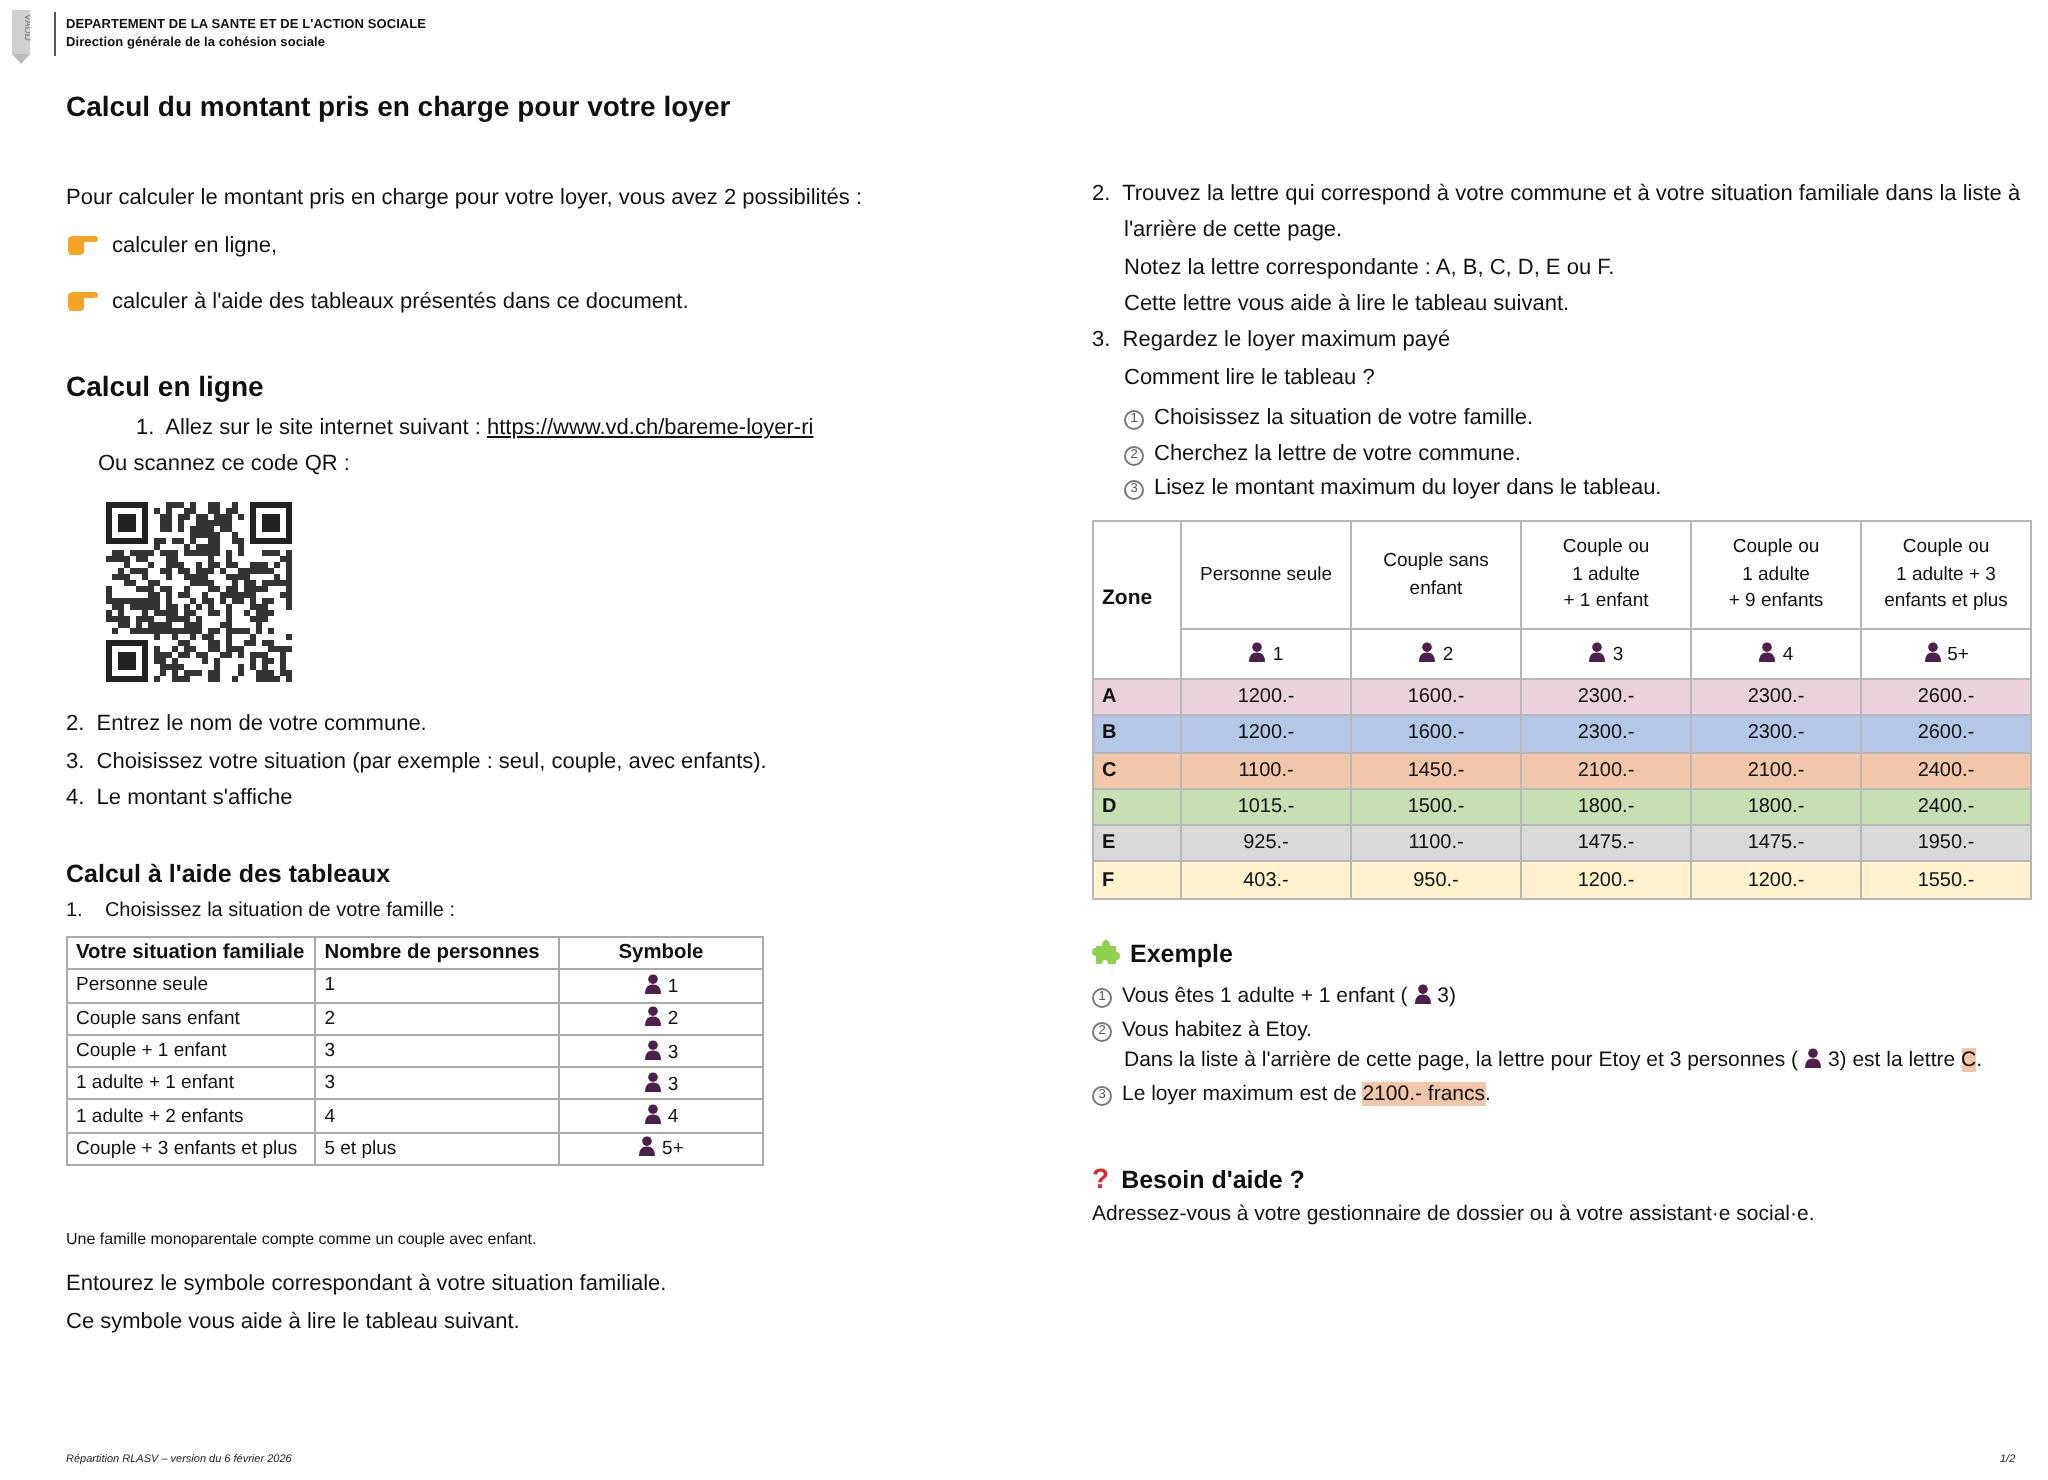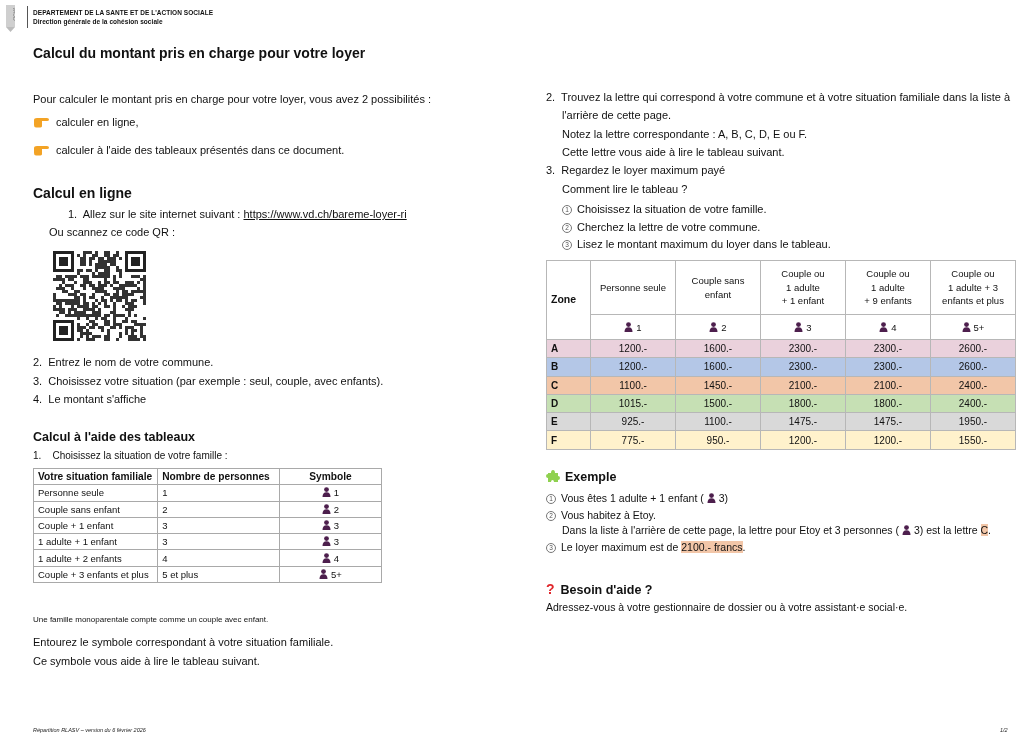--- a/index.html
+++ b/index.html
@@ -648,21 +648,21 @@
       <tr style="background: rgb(217, 217, 217);">
         <td class="letter">E</td>
         <td>925.-</td>
         <td>1100.-</td>
         <td>1475.-</td>
         <td>1475.-</td>
         <td>1950.-</td>
       </tr>
       <tr style="background: rgb(255, 242, 204);">
         <td class="letter">F</td>
-        <td>775.-</td>
+        <td>403.-</td>
         <td>950.-</td>
         <td>1200.-</td>
         <td>1200.-</td>
         <td>1550.-</td>
       </tr>
     </tbody>
 </table>
 
 <div class="h3" style="left:546px; top:469px;">
   <svg width="14" height="14" viewBox="0 0 14 14" style="vertical-align:-2px; margin-right:5px;">

